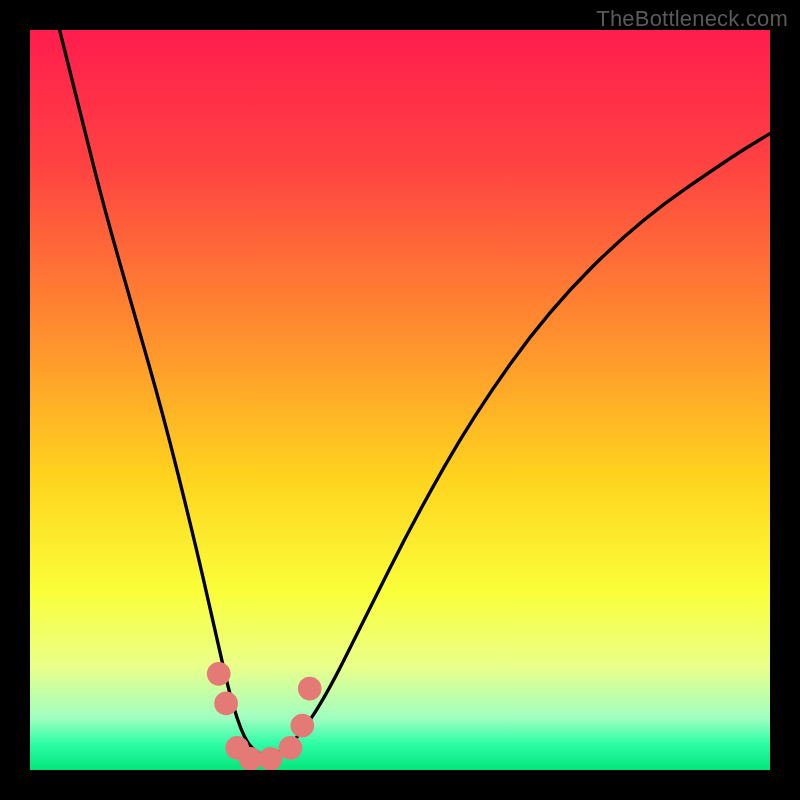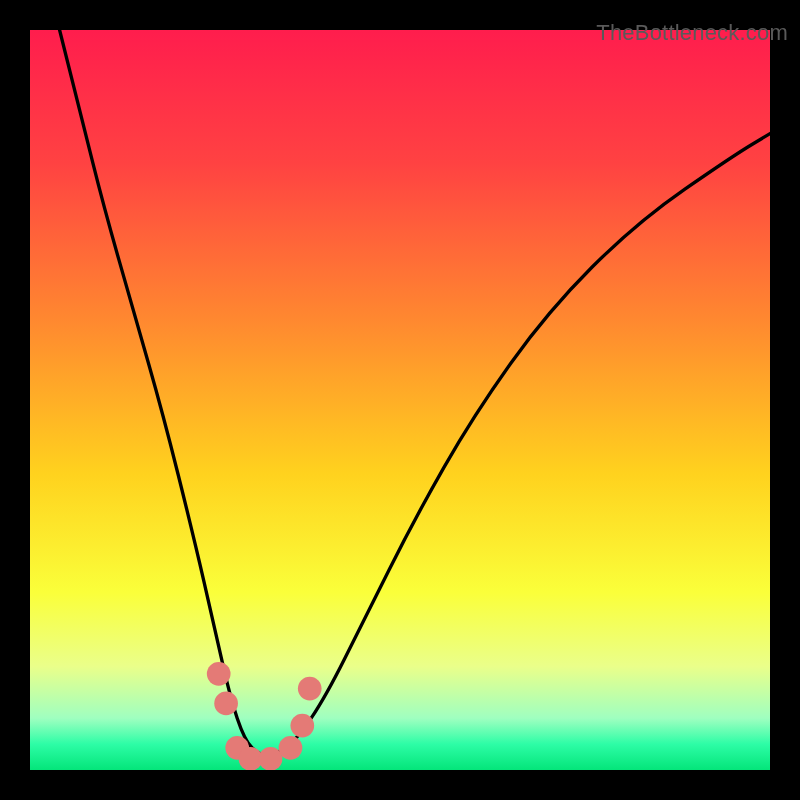--- a/index.html
+++ b/index.html
@@ -24,21 +24,21 @@
     inset: 0;
   }
   .curve-svg {
     position: absolute;
     inset: 0;
     width: 100%;
     height: 100%;
   }
   .watermark {
     position: absolute;
-    top: 20px;
+    top: 6px;
     right: 12px;
     color: #5a5a5a;
     font-size: 22px;
     font-weight: 500;
     letter-spacing: 0.2px;
   }
 </style>
 </head>
 <body>
 

